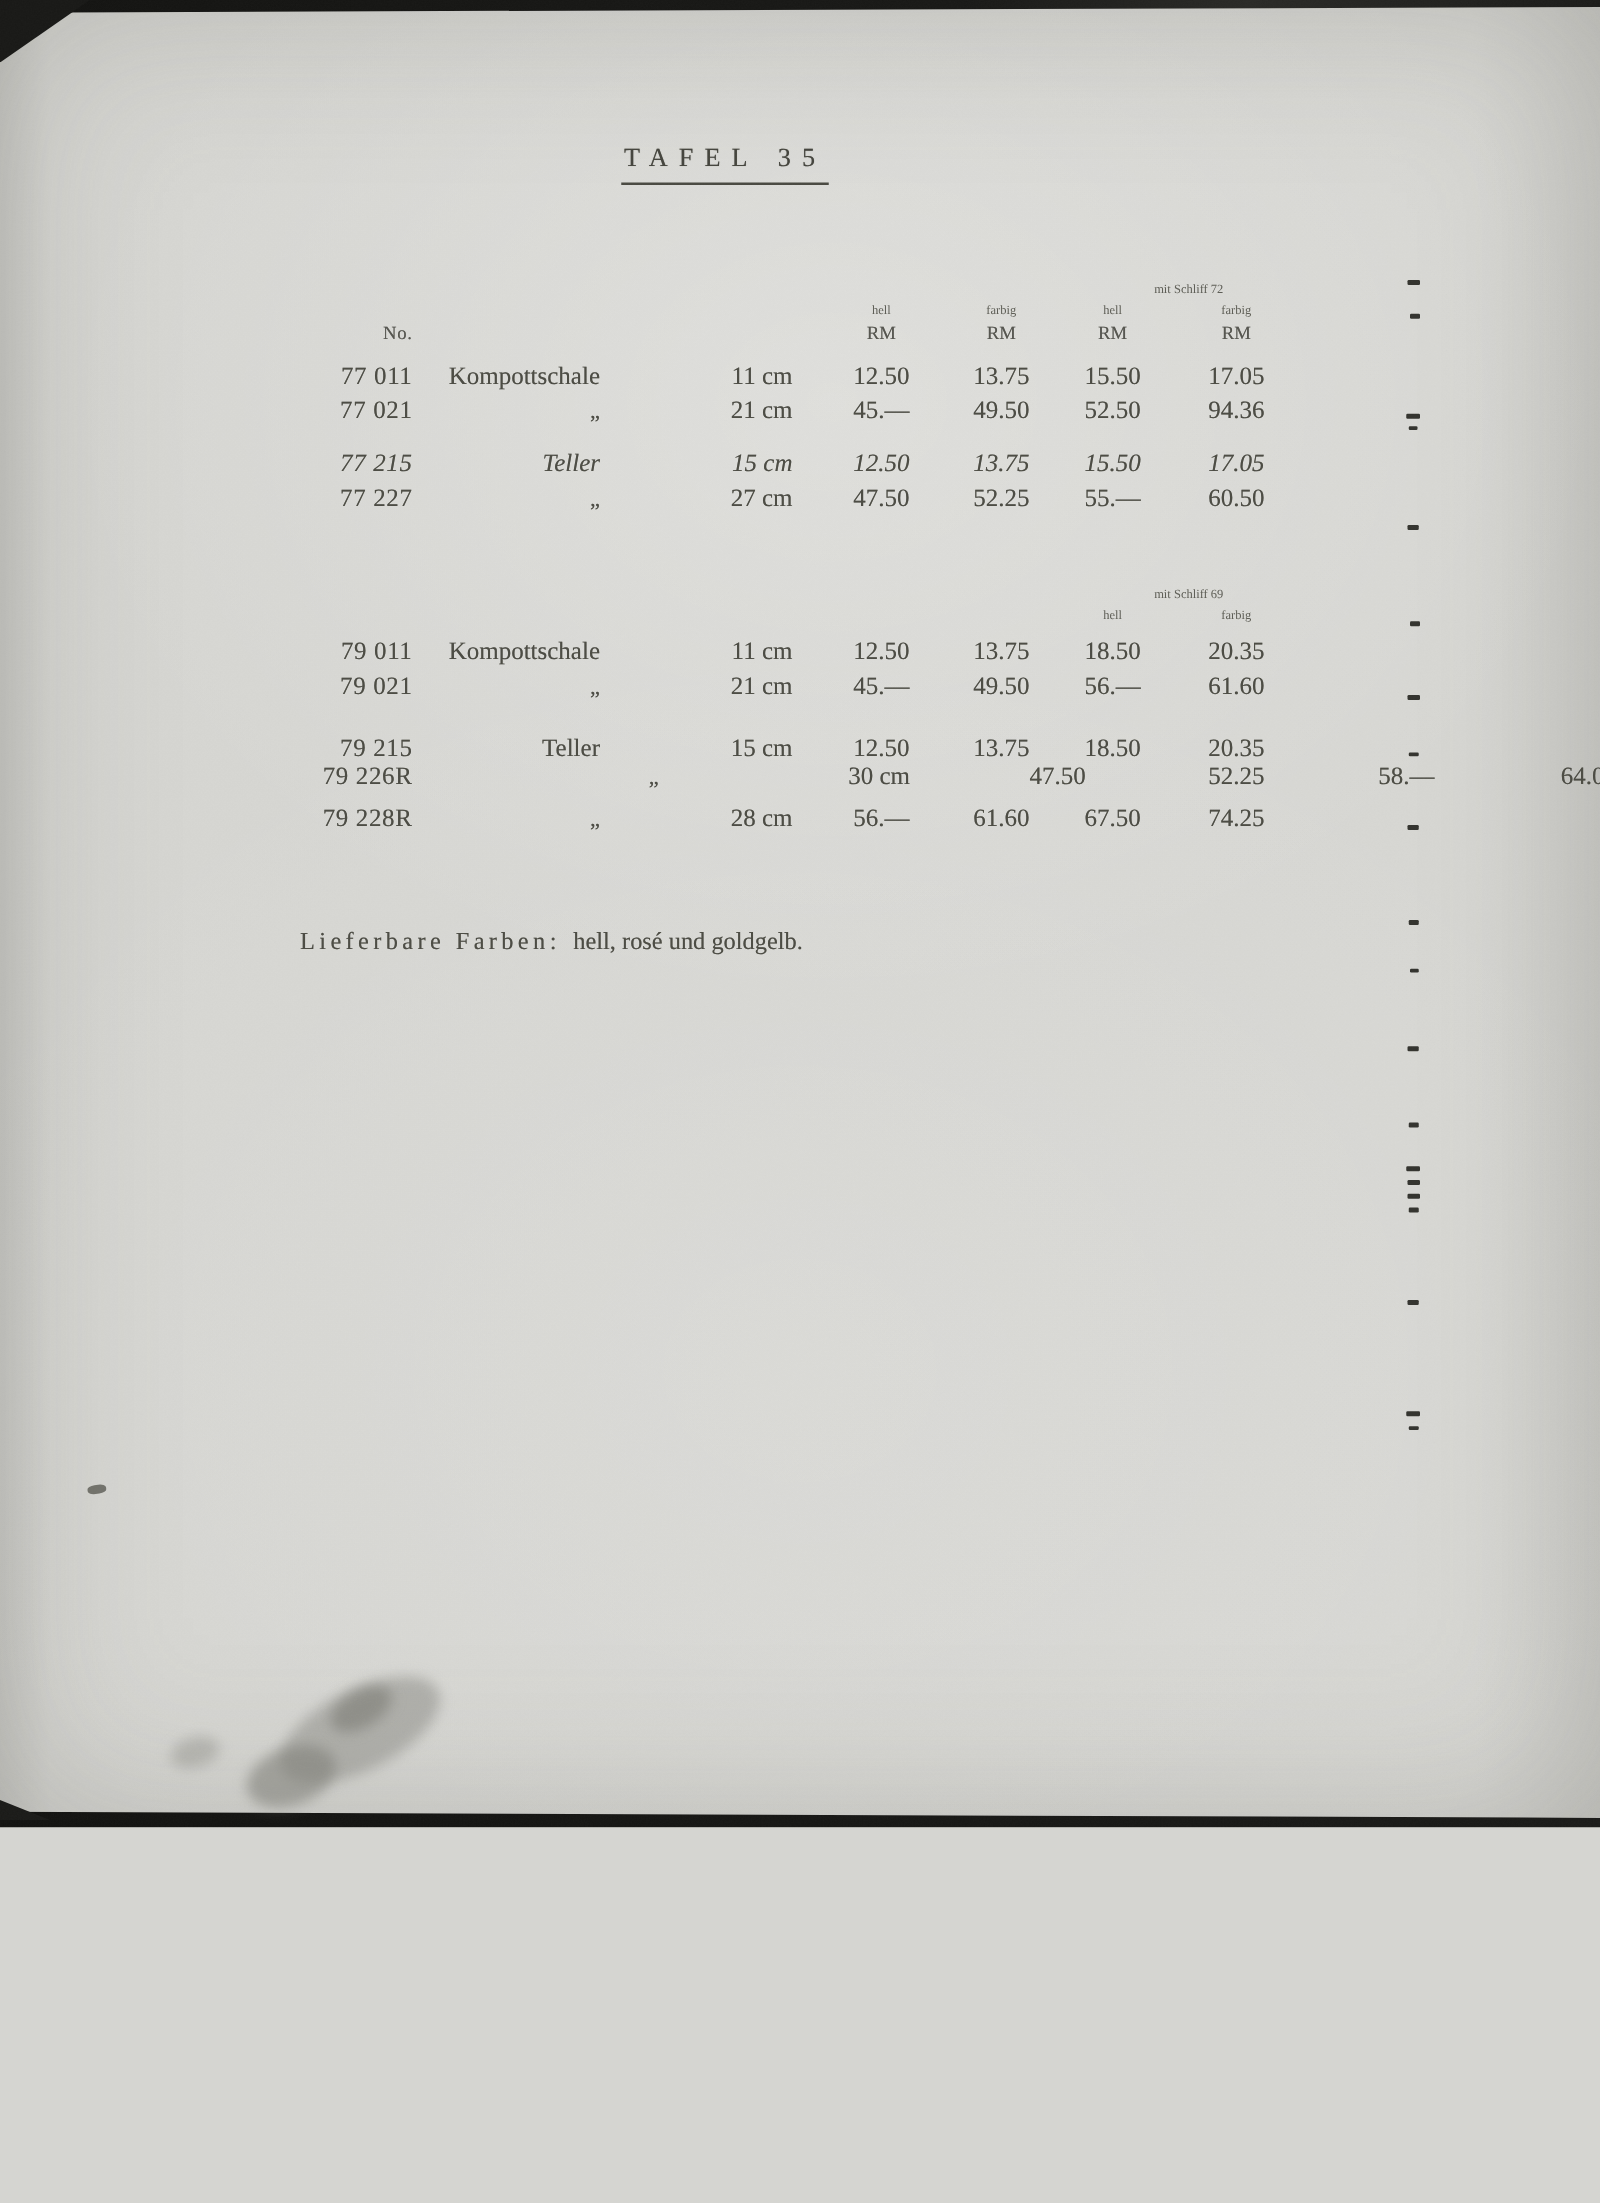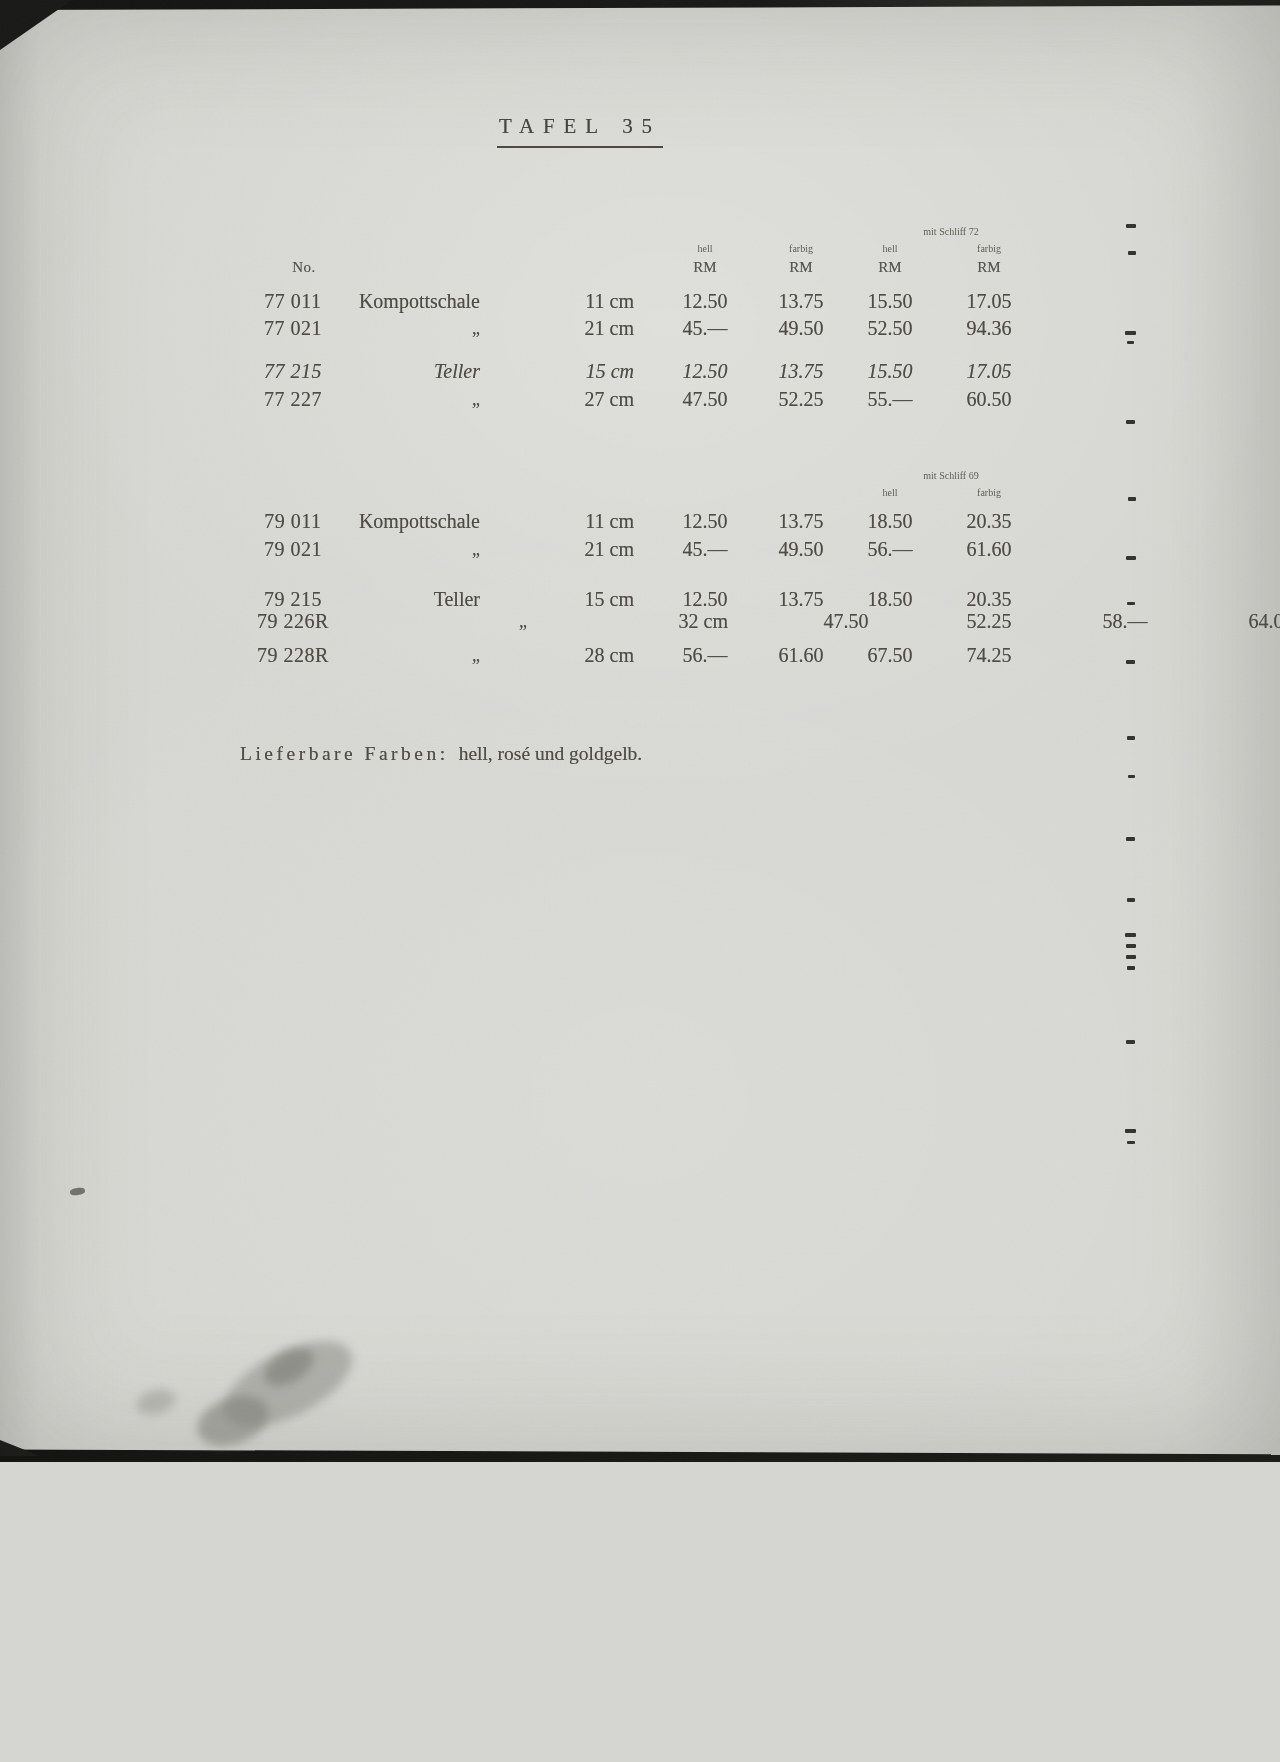--- a/index.html
+++ b/index.html
@@ -37,21 +37,21 @@
   .title{
     display:inline-block;margin:0;font-weight:normal;
     font-size:21px;letter-spacing:.42em;word-spacing:.1em;
     color:#45453e;padding:0 2px 7px 2px;border-bottom:2px solid #4a4a42;
     text-shadow:0 0 .6px rgba(60,60,52,.55);
   }
 
   
   .sheet-table{position:absolute;left:230px;top:220px;width:820px;color:#4c4c44;}
   .trow{position:absolute;left:0;width:820px;display:grid;grid-template-columns:100px 150px 180px 90px 102px 76px 122px;font-size:20px;line-height:26px;text-shadow:0 0 .5px rgba(64,64,56,.5);}
-  .cno{text-align:center;padding-left:26px;letter-spacing:.5px;white-space:nowrap;}
+  .cno{text-align:right;padding-left:26px;letter-spacing:.5px;white-space:nowrap;}
   .cname{text-align:right;}
   .csize{text-align:right;padding-right:26px;white-space:nowrap;}
   .cp{text-align:center;}
   .hdr{font-size:10px;line-height:15px;color:#5d5d55;text-shadow:none;}
   .hdr .gspan{grid-column:6/8;text-align:center;}
   .rmrow{font-size:15px;line-height:18px;color:#565650;}
   .rmrow .cno{padding-left:48px;}
   .ditto{font-size:18px;}
 
   
@@ -196,21 +196,21 @@
       <div class="cname">Teller</div>
       <div class="csize">15 cm</div>
       <div class="cp">12.50</div>
       <div class="cp">13.75</div>
       <div class="cp">18.50</div>
       <div class="cp">20.35</div>
     </div>
     <div class="trow" style="top:388px;gap:47px;">
       <div class="cno">79 226R</div>
       <div class="cname ditto">„</div>
-      <div class="csize">32 cm</div>
+      <div class="csize">30 cm</div>
       <div class="cp">47.50</div>
       <div class="cp">52.25</div>
       <div class="cp">58.—</div>
       <div class="cp">64.00</div>
     </div>
     <div class="trow" style="top:422px;">
       <div class="cno">79 228R</div>
       <div class="cname ditto">„</div>
       <div class="csize">28 cm</div>
       <div class="cp">56.—</div>

